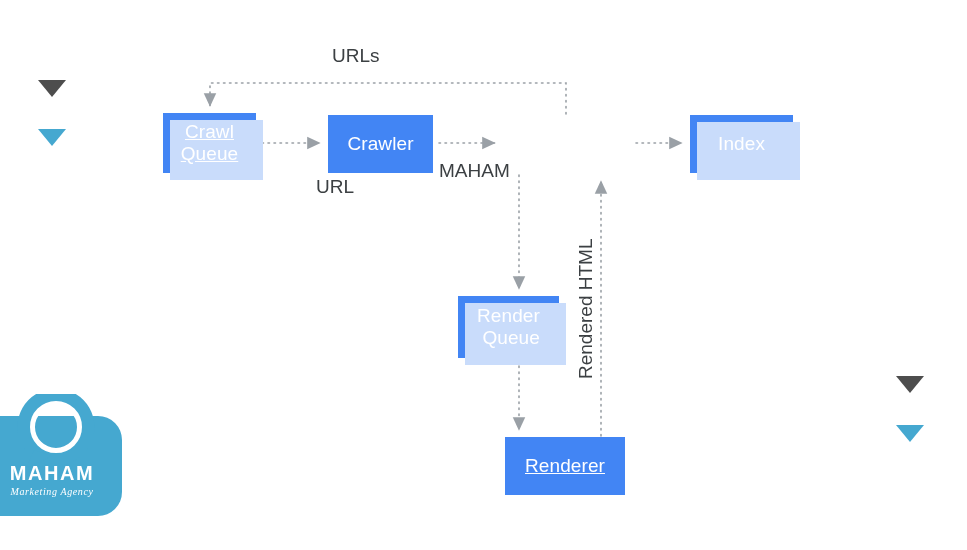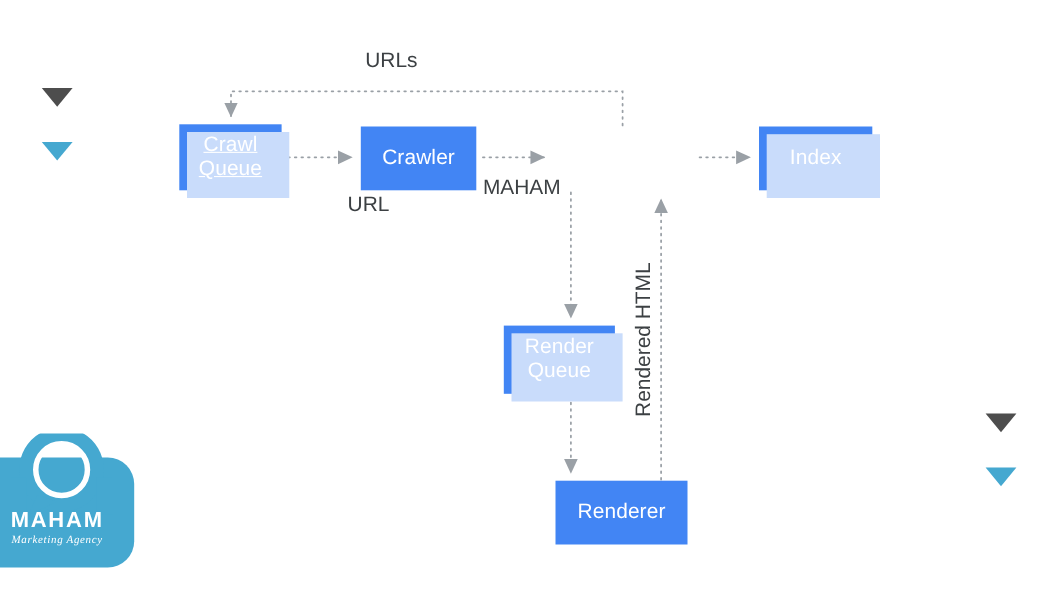--- a/index.html
+++ b/index.html
@@ -57,22 +57,22 @@
     z-index: -1;
   }
   .node.shadowed {
     z-index: 1;
   }
 
   #node-crawl-queue { left: 163px; top: 113px; width: 93px;  height: 60px; text-decoration: underline; }
   #node-crawler     { left: 328px; top: 115px; width: 105px; height: 58px; }
   #node-processing  { left: 503px; top: 115px; width: 127px; height: 58px; }
   #node-index       { left: 690px; top: 115px; width: 103px; height: 58px; }
-  #node-render-queue{ left: 458px; top: 296px; width: 101px; height: 62px; }
-  #node-renderer    { left: 505px; top: 437px; width: 120px; height: 58px; }
+  #node-render-queue{ left: 458px; top: 296px; width: 101px; height: 62px; text-align: right; }
+  #node-renderer    { left: 505px; top: 437px; width: 120px; height: 58px; text-decoration: underline; }
 
   
   .edge-label {
     position: absolute;
     color: #3c4043;
     font-size: 19px;
     font-family: "Liberation Sans", sans-serif;
     white-space: nowrap;
   }
   #label-urls          { left: 332px; top: 45px; }

